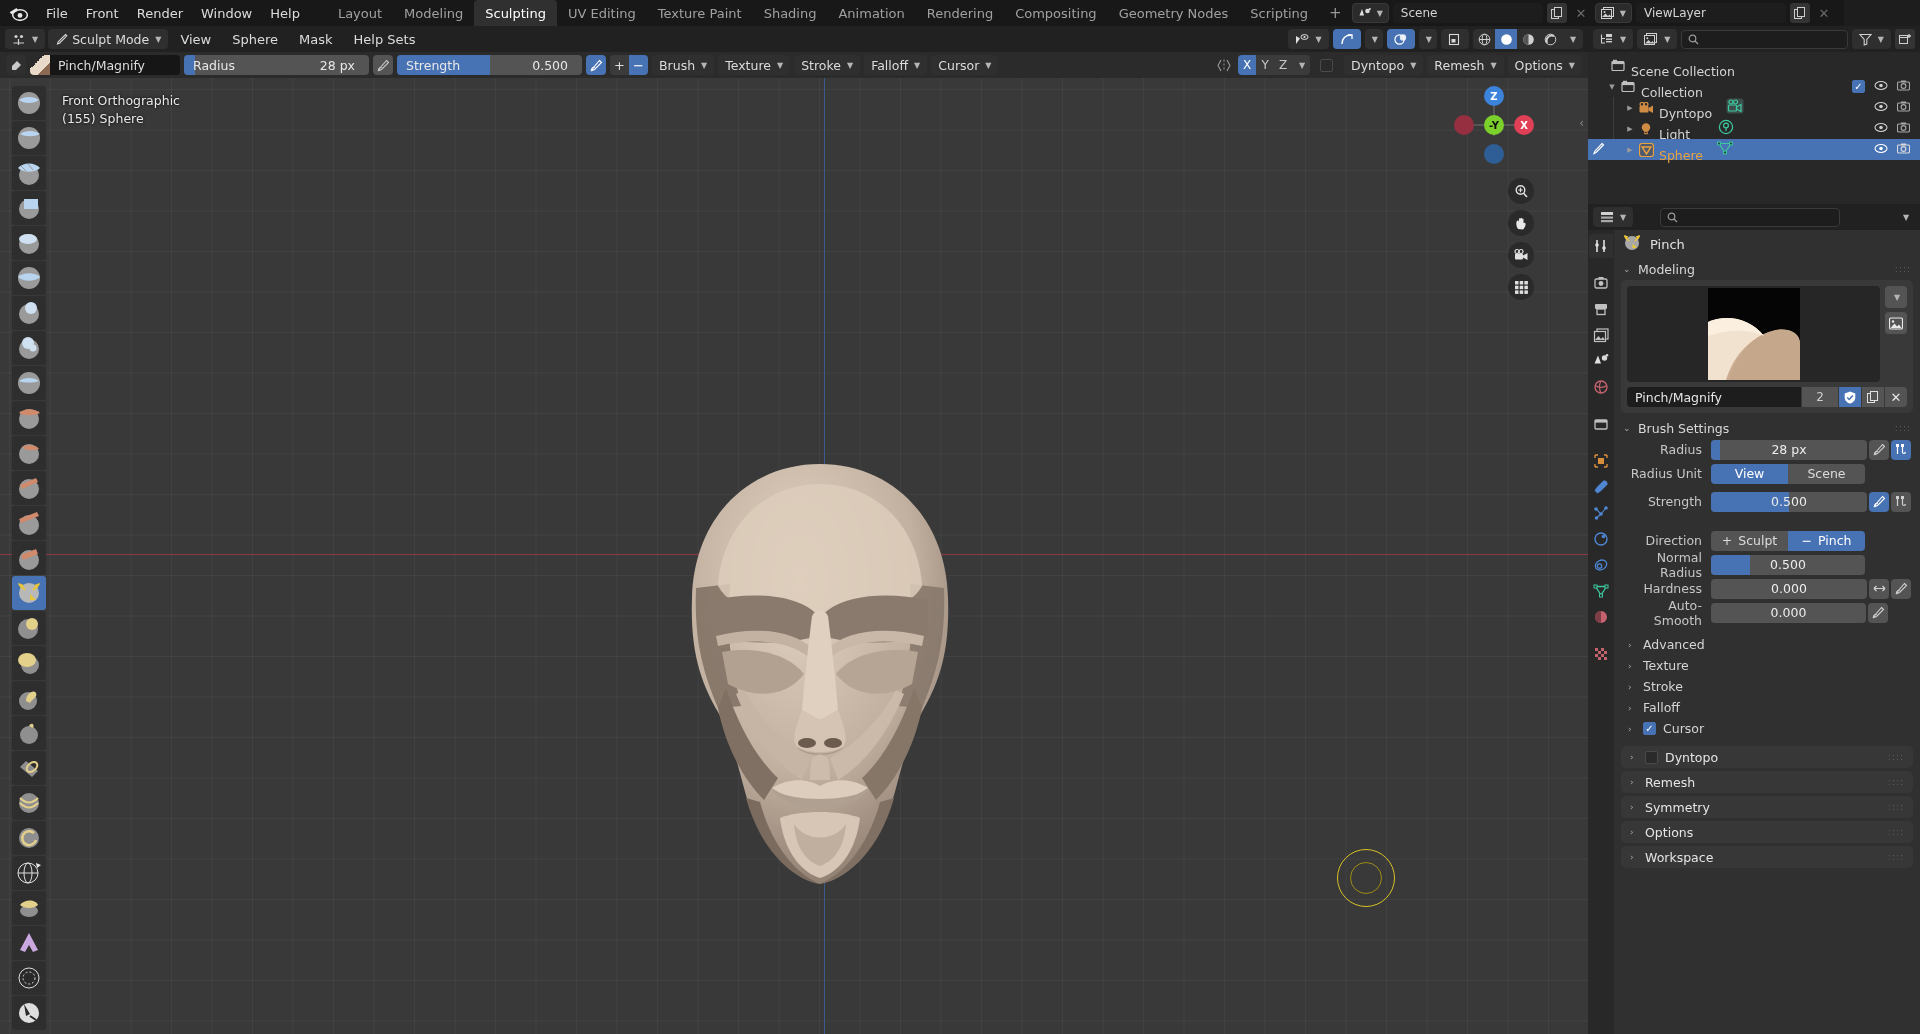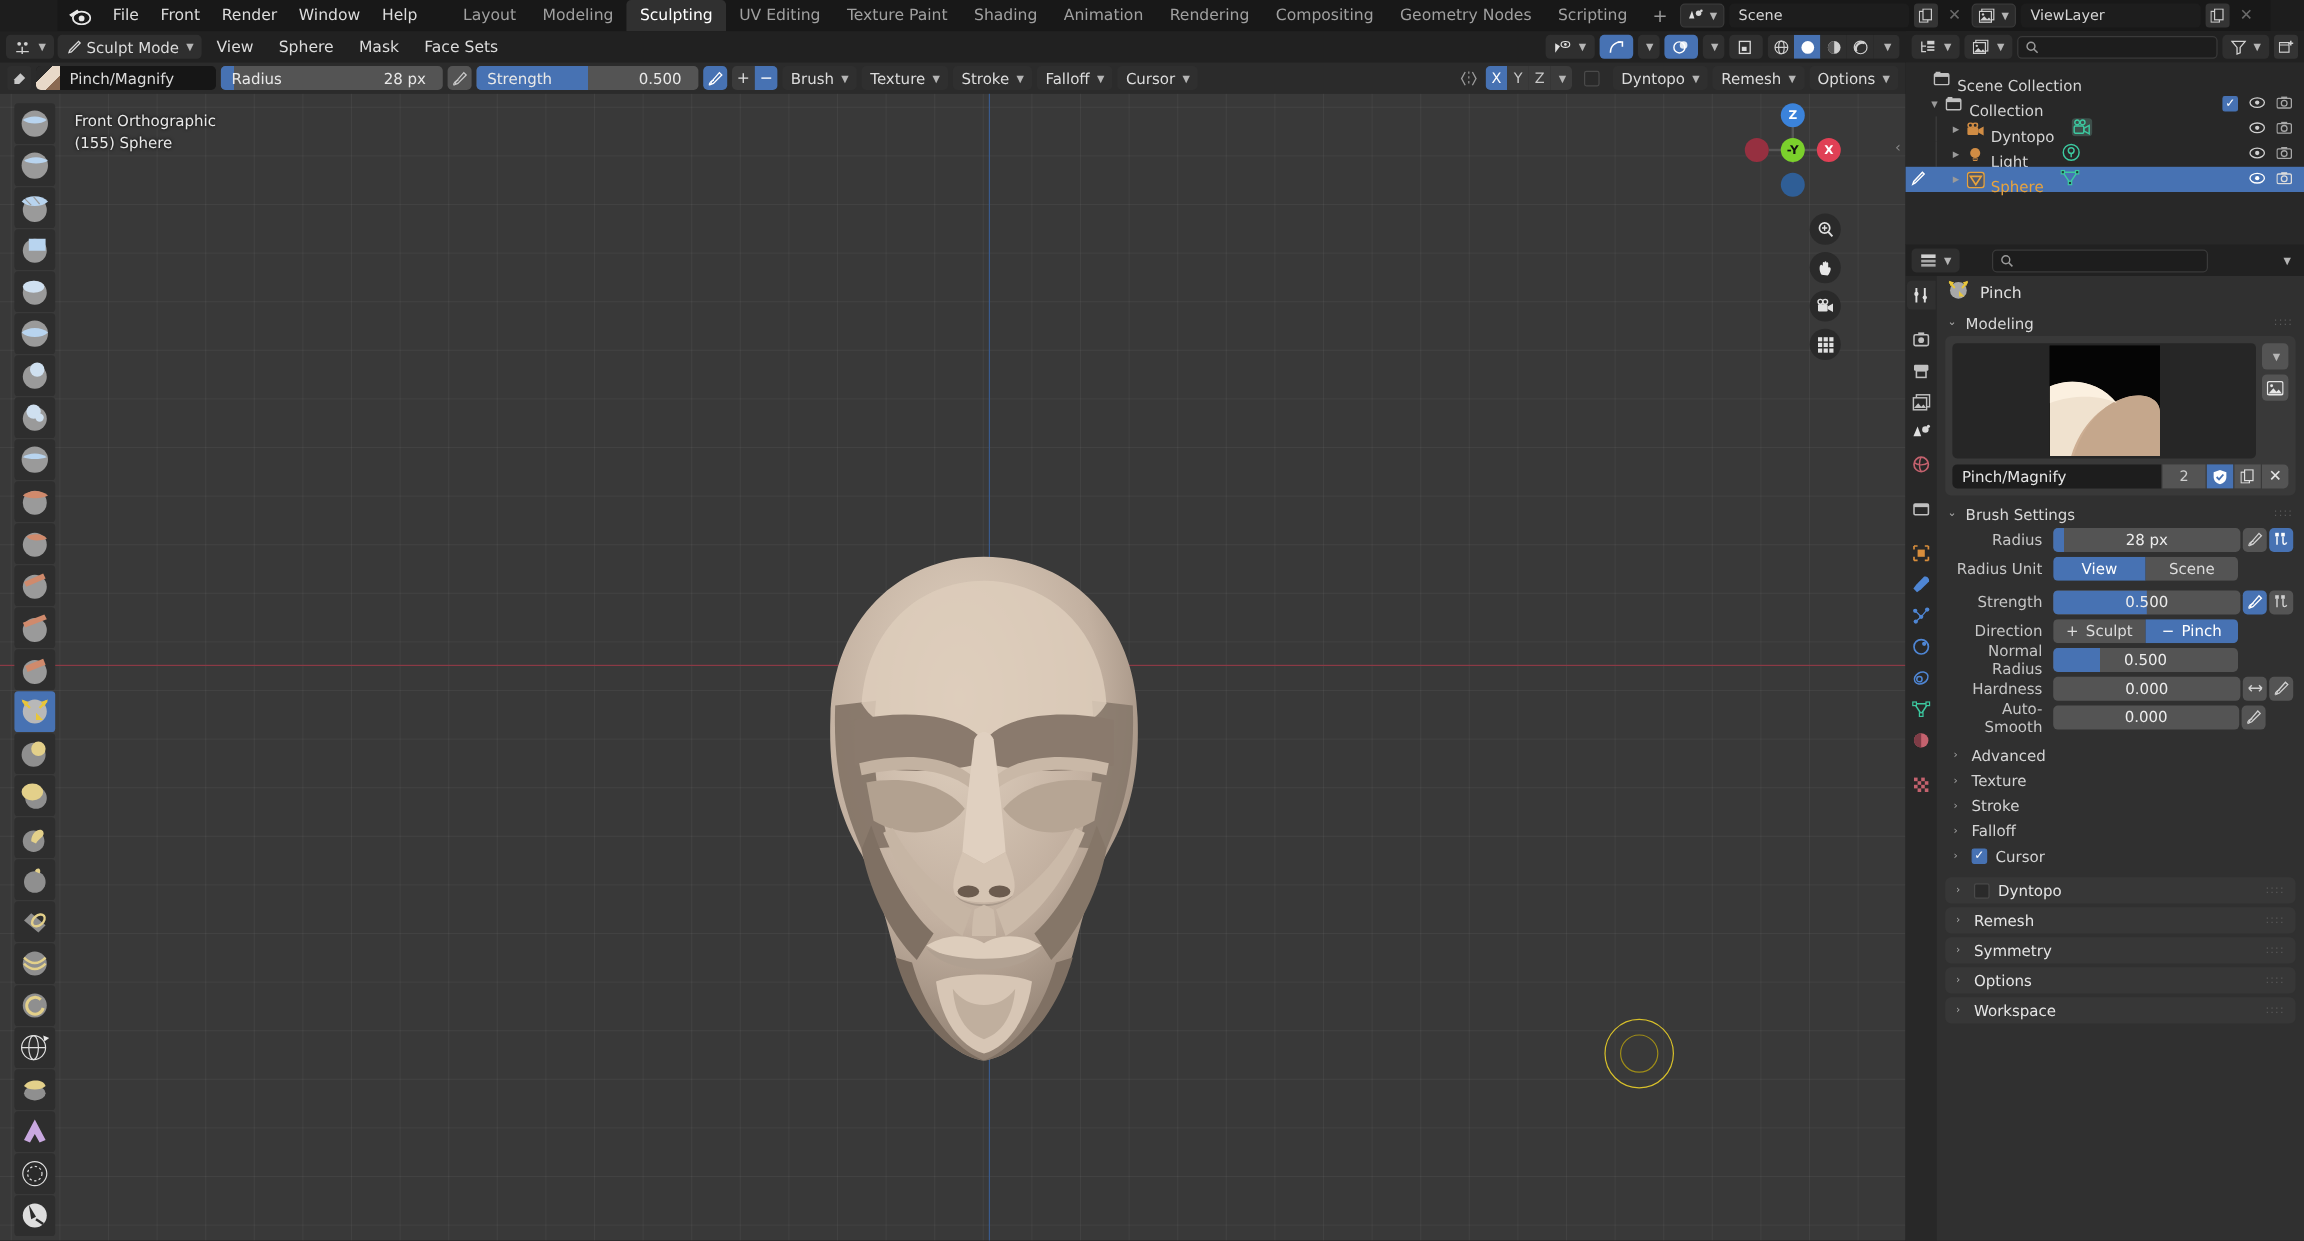--- a/index.html
+++ b/index.html
@@ -9,21 +9,21 @@
     font-family: "DejaVu Sans", "Liberation Sans", sans-serif;
     font-size: 13px;
     color: #e5e5e5;
     overflow: hidden;
   }
   .app { position: relative; width: 1920px; height: 1034px; }
 
   
   .topbar {
     position: absolute; left: 0; top: 0; width: 1844px; height: 26px;
-    background: #181818; display: flex; align-items: center; padding: 0 6px; margin-left: 48px;
+    background: #181818; display: flex; align-items: center; padding: 0 6px;
   }
   .blender-logo { width: 26px; height: 20px; display: flex; align-items: center; justify-content: center; margin-right: 6px; }
   .menu-item {
     padding: 2px 9px; font-size: 13px; color: #dcdcdc; border-radius: 3px; cursor: default; white-space: nowrap;
   }
   .ws-tabs { display: flex; align-items: center; margin-left: 18px; height: 26px; }
   .ws-tab {
     padding: 4px 11px; font-size: 13px; color: #a0a0a0; border-radius: 4px 4px 0 0; height: 26px;
     display: flex; align-items: center; white-space: nowrap;
   }
@@ -301,21 +301,21 @@
     <div class="hdr-btn" style="min-width:118px">
       <svg width="13" height="13" viewBox="0 0 13 13">
         <path d="M10.5 1.5 L11.8 2.8 L4.5 10.2 L2.5 10.8 L3.2 8.8 Z" fill="none" stroke="#d8d8d8" stroke-width="1.1"></path>
       </svg>
       <span>Sculpt Mode</span>
       <span class="caret">▼</span>
     </div>
     <div class="hdr-menu">View</div>
     <div class="hdr-menu">Sphere</div>
     <div class="hdr-menu">Mask</div>
-    <div class="hdr-menu">Face Sets</div>
+    <div class="hdr-menu">Help Sets</div>
 
     <div class="vp-header-right">
       <div class="hdr-btn">
         <svg width="15" height="13" viewBox="0 0 15 13">
           <path d="M1 11 L1 3 L5 5.5 Z" fill="#e0e0e0"></path>
           <ellipse cx="9.5" cy="4" rx="3.6" ry="2.4" fill="none" stroke="#e0e0e0"></ellipse>
           <circle cx="9.5" cy="4" r="1.1" fill="#e0e0e0"></circle>
         </svg>
           <span class="caret">▼</span>
       </div>
@@ -1192,21 +1192,21 @@
           <div class="mini-ic">
             <svg width="13" height="13" viewBox="0 0 13 13">
                 <rect x="1" y="1" width="3" height="3" fill="#d0d0d0"></rect>
                 <rect x="6" y="1" width="3" height="3" fill="#d0d0d0"></rect>
                 <path d="M2.5 4 L2.5 11 M7.5 4 L7.5 9 C7.5 11 10 11 10.5 9" fill="none" stroke="#d0d0d0" stroke-width="1.2"></path>
               </svg>
           </div>
         </div>
       </div>
 
-      <div class="row" style="margin-top:3px">
+      <div class="row" style="margin-top:18px">
         <div class="row-label">Direction</div>
         <div class="row-ctl" style="padding-right:46px">
           <div class="toggle2">
             <div>
               <span>+</span>
               <span>Sculpt</span>
             </div>
             <div class="on">
               <span>−</span>
               <span>Pinch</span>

